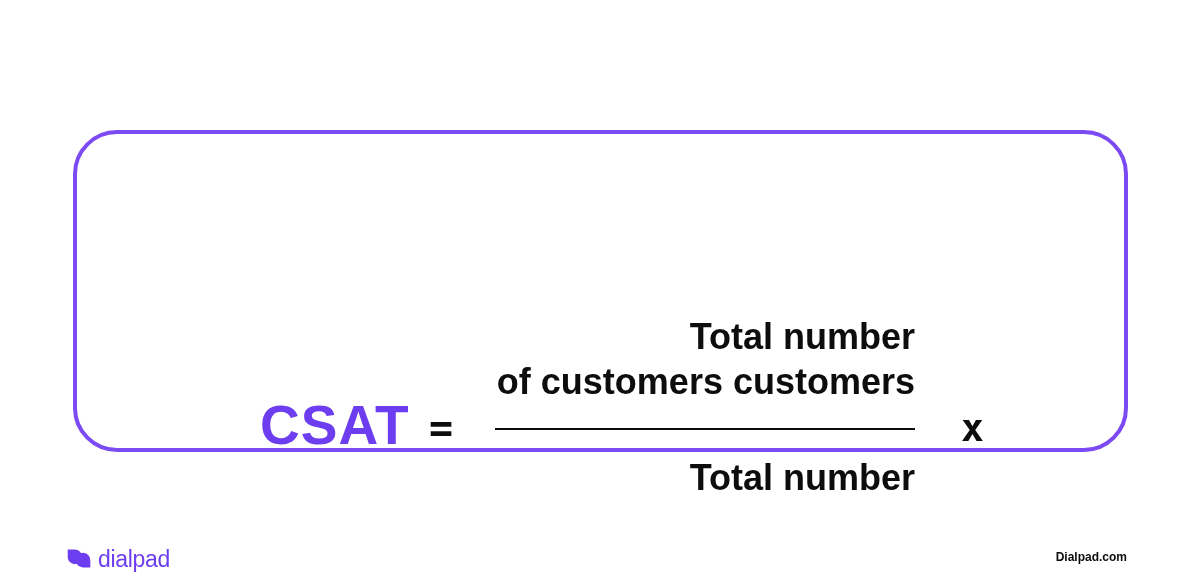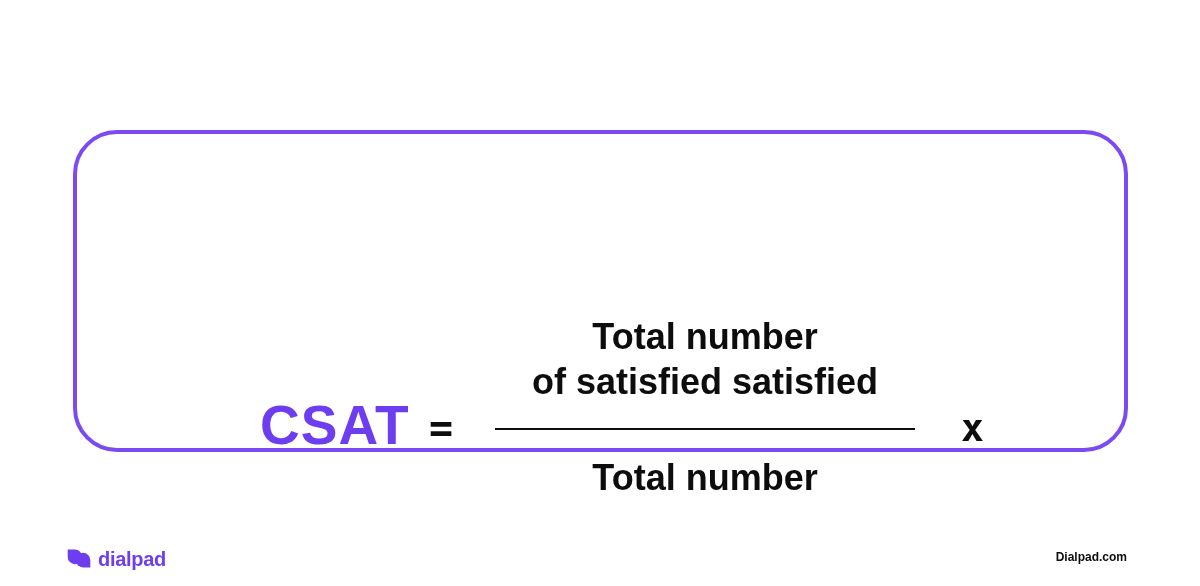--- a/index.html
+++ b/index.html
@@ -38,21 +38,21 @@
     left:352px;top:274px;
     font-family:"DejaVu Sans Mono",monospace;
     font-size:40px;line-height:40px;
     font-weight:bold;
     color:var(--ink);
   }
   .fraction{
     position:absolute;
     left:418px;top:180px;
     width:420px;
-    text-align:center;
+    text-align:right;
   }
   .numerator,.denominator{
     font-size:36px;line-height:45px;
     font-weight:bold;
     color:var(--ink);
     white-space:nowrap;
   }
   .frac-line{
     margin-top:24px;
     border-top:2px solid var(--ink);
@@ -76,22 +76,22 @@
     color:var(--accent);
   }
   .footer-logo{
     position:absolute;
     left:66px;top:548px;
     display:flex;align-items:center;gap:6px;
     color:var(--accent);
   }
   .footer-logo svg{display:block;}
   .brand-name{
-    font-size:20px;line-height:20px;
-    font-weight:bold;
+    font-size:23px;line-height:20px;
+    font-weight:normal;
     letter-spacing:-0.3px;
     color:var(--accent);
   }
   .footer-site{
     position:absolute;
     right:73px;top:549px;
     font-size:12px;line-height:16px;
     font-weight:bold;
     color:var(--ink);
   }
@@ -101,21 +101,21 @@
 
 <div class="canvas">
 
   <div class="formula-box">
     <span class="csat">CSAT</span>
     <span class="equals">=</span>
 
     <div class="fraction">
       <div class="numerator">
         <div>Total number</div>
-        <div>of satisfied satisfied</div>
+        <div>of customers customers</div>
       </div>
       <div class="frac-line"></div>
       <div class="denominator">
         <div>Total number</div>
       </div>
     </div>
 
     <span class="times">x</span>
   </div>
 

